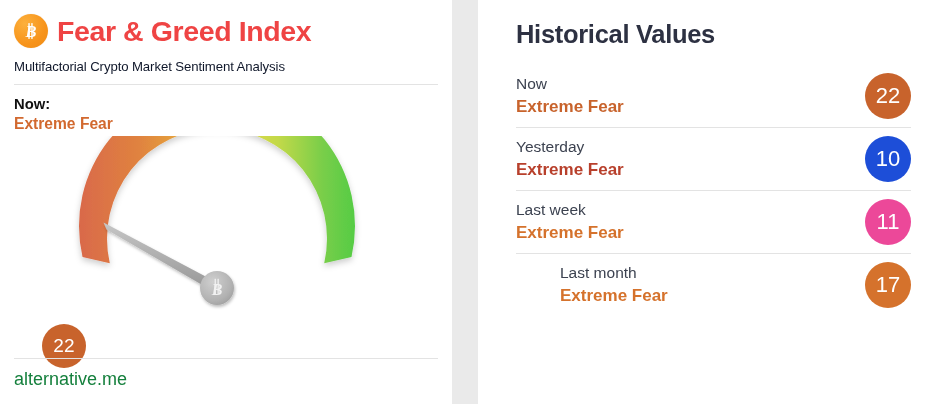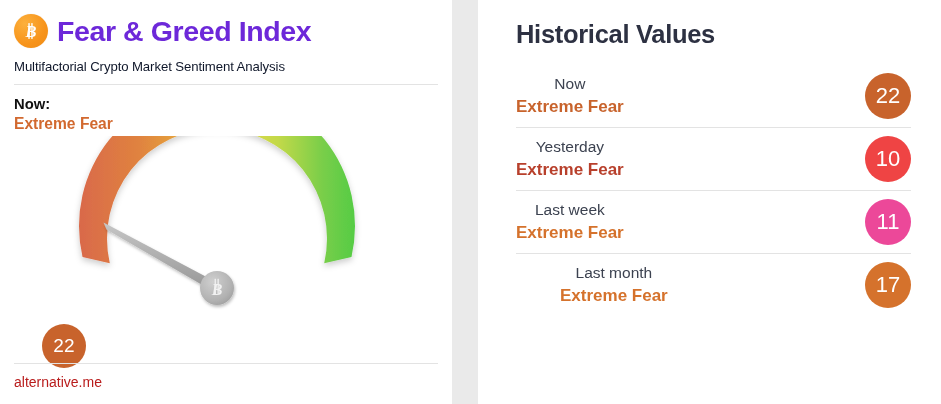--- a/index.html
+++ b/index.html
@@ -50,21 +50,21 @@
     display: flex;
     align-items: center;
     justify-content: center;
     flex: 0 0 auto;
     box-shadow: 0 0 0 0.5px rgba(0,0,0,0.04);
   }
   .btc-logo svg { display: block; }
   .title {
     font-size: 28.5px;
     font-weight: bold;
-    color: #6d28d9;
+    color: #ef4444;
     letter-spacing: -0.4px;
     line-height: 1;
     white-space: nowrap;
   }
   .subtitle {
     font-size: 13.2px;
     color: #0f172a;
     margin-top: 7px;
     letter-spacing: -0.1px;
     white-space: nowrap;
@@ -126,22 +126,22 @@
   }
   .hr-bottom {
     border: 0;
     border-top: 1px solid #e3e3e3;
     margin: 0 0 10px 0;
   }
   .footer-row {
     display: flex;
     justify-content: space-between;
     align-items: baseline;
-    font-size: 14px;
-    color: #b91c1c;
+    font-size: 18px;
+    color: #15803d;
   }
 
   
   .right-panel {
     position: relative;
     flex: 1 1 auto;
     height: 404px;
     background: #ffffff;
     box-sizing: border-box;
     padding: 18px 30px 0 38px;
@@ -156,21 +156,21 @@
   .hist-list { margin-top: 16px; }
   .hist-row {
     position: relative;
     display: flex;
     align-items: center;
     justify-content: space-between;
     height: 62px;
     border-bottom: 1px solid #e3e3e3;
   }
   .hist-row:last-child { border-bottom: 0; margin-left: 44px; }
-  .hist-texts { line-height: 1.38; text-align: center; }
+  .hist-texts { line-height: 1.38; }
   .hist-label {
     font-size: 15.5px;
     color: #3c4250;
   }
   .hist-value {
     font-size: 17px;
     font-weight: bold;
     margin-top: 1px;
   }
   .hist-badge {
@@ -282,21 +282,21 @@
           <div class="hist-value" style="color: rgb(200, 99, 44);">Extreme Fear</div>
         </div>
         <div class="hist-badge" style="background: rgb(200, 99, 44);">22</div>
       </div>
 
       <div class="hist-row">
         <div class="hist-texts">
           <div class="hist-label">Yesterday</div>
           <div class="hist-value" style="color: rgb(184, 64, 44);">Extreme Fear</div>
         </div>
-        <div class="hist-badge" style="background: #ef4444;">10</div>
+        <div class="hist-badge" style="background: #1d4ed8;">10</div>
       </div>
 
       <div class="hist-row">
         <div class="hist-texts">
           <div class="hist-label">Last week</div>
           <div class="hist-value" style="color: rgb(213, 114, 44);">Extreme Fear</div>
         </div>
         <div class="hist-badge" style="background: #ec4899;">11</div>
       </div>
 

